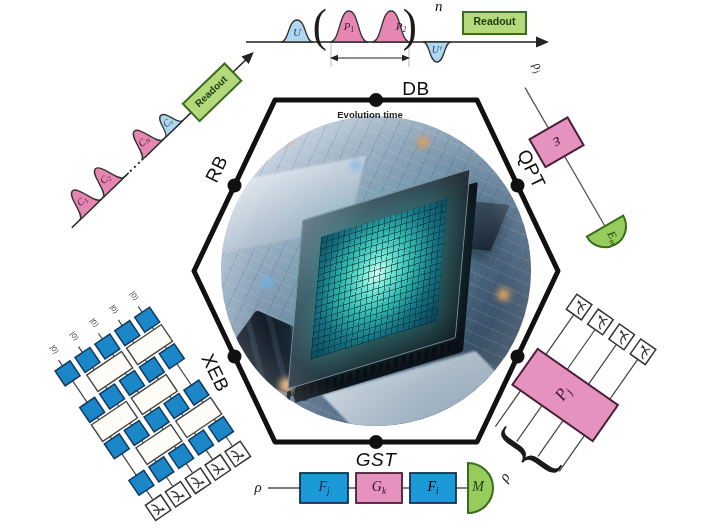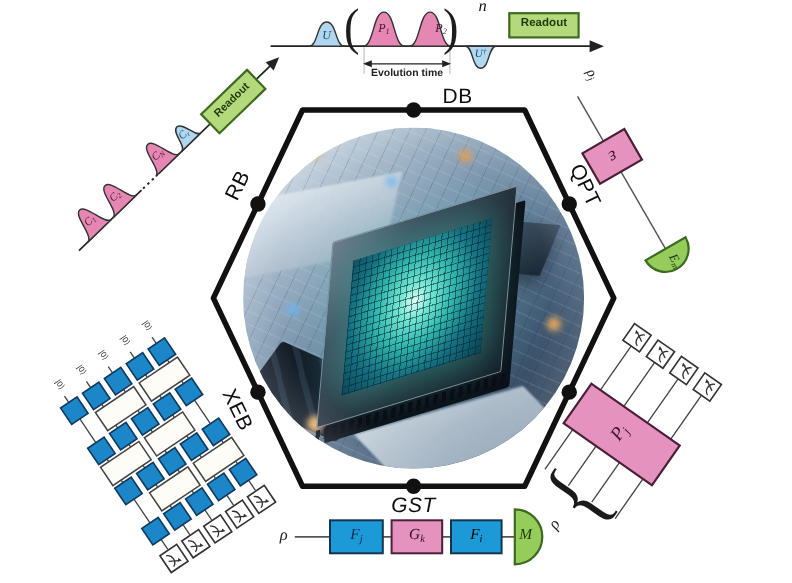--- a/index.html
+++ b/index.html
@@ -9,21 +9,21 @@
   .lbl{position:absolute;color:#111;line-height:1.1;}
   .ctr{text-align:center;}
   .math{font-family:"Liberation Serif",serif;font-style:italic;}
   .math .sub{font-size:68%;vertical-align:-24%;}
   .math .sup{font-size:68%;vertical-align:42%;}
   .hexlbl{position:absolute;font-size:19px;color:#0e0e0e;letter-spacing:0.5px;
           font-family:"Liberation Sans",sans-serif;}
   .paren{position:absolute;font-family:"Liberation Serif",serif;font-size:47px;line-height:1;
          color:#1c1c1c;transform:scaleX(0.9);}
   .readout-lbl{font-size:10.5px;font-weight:bold;color:#1e3a0c;}
-  .evo-lbl{font-size:9.5px;font-weight:bold;color:#222;}
+  .evo-lbl{font-size:9.5px;font-weight:bold;color:#222;margin-top:48px;}
   .brace{position:absolute;font-family:"Liberation Serif",serif;font-size:84px;line-height:96px;
          color:#1a1a1a;transform:scaleX(0.8);}
   svg{position:absolute;left:0;top:0;overflow:visible;}
   
   .photo{position:absolute;left:221px;top:116px;width:310px;height:310px;border-radius:50%;
          overflow:hidden;}
   .photo *{position:absolute;}
   .ph-base{inset:0;background:linear-gradient(138deg,#eef3f7 0%,#c3d0dc 14%,#92a9bd 32%,
            #64809a 52%,#445d77 70%,#2d4156 86%,#202e3e 100%);}
   .ph-tr1{inset:0;background:repeating-linear-gradient(24deg,rgba(255,255,255,0.14) 0 1.5px,

